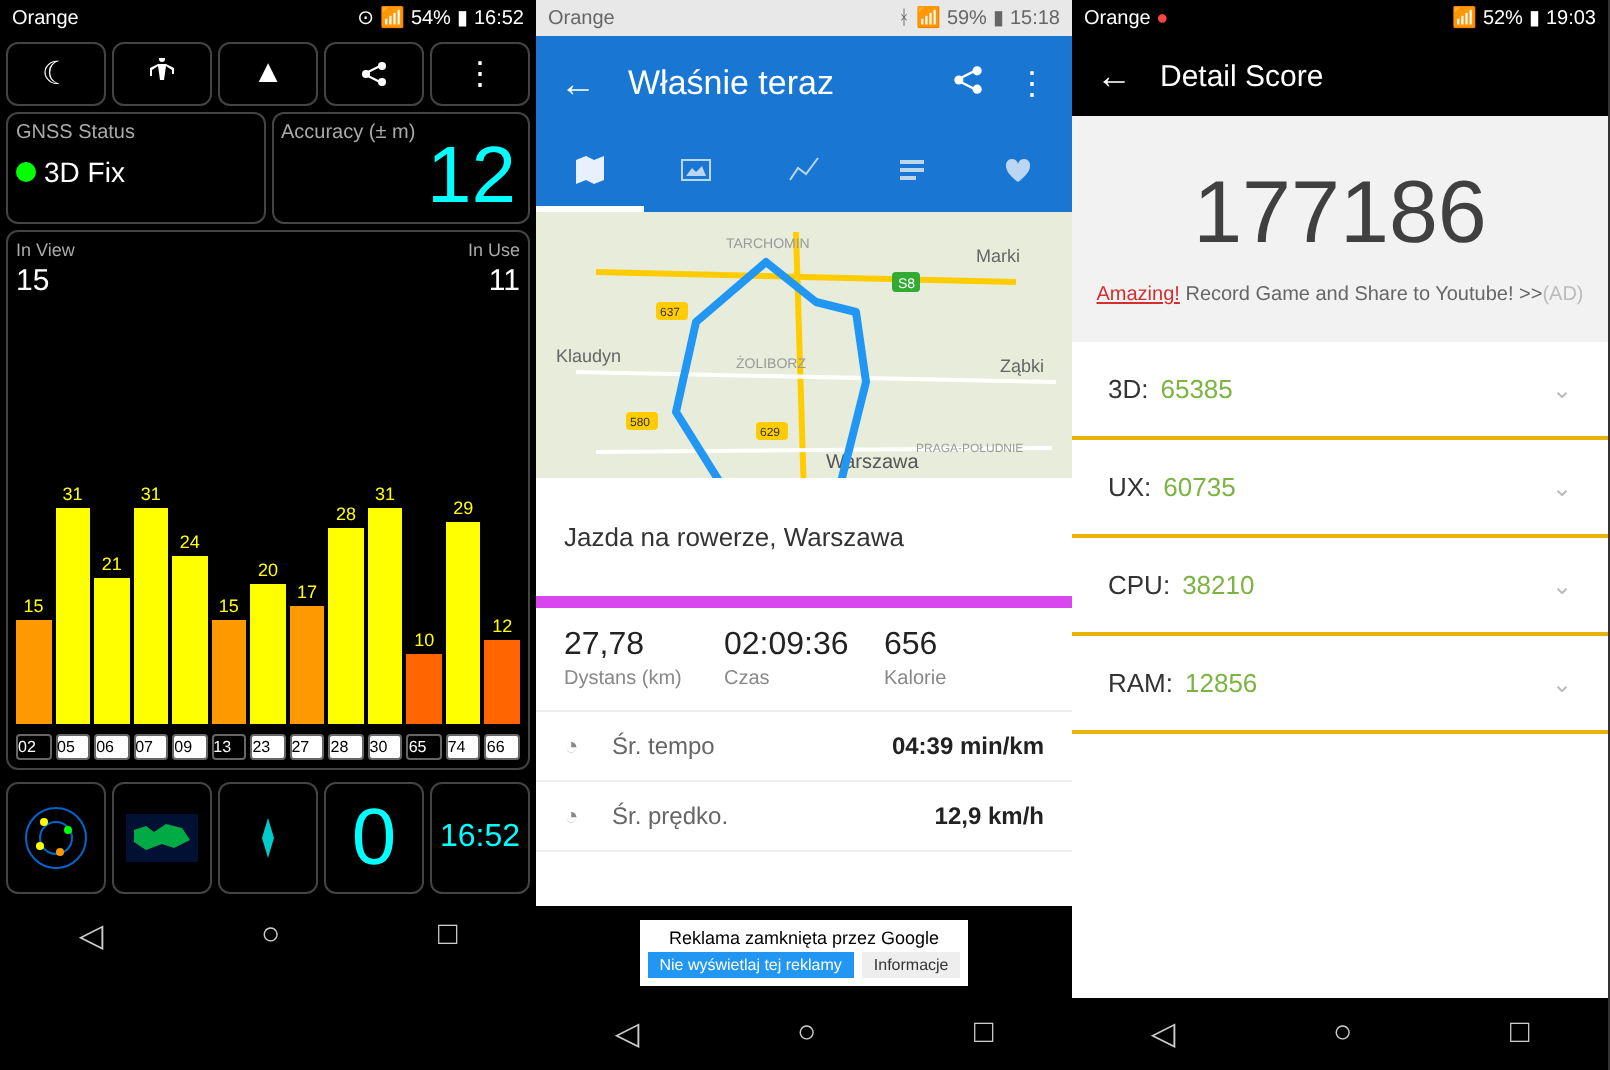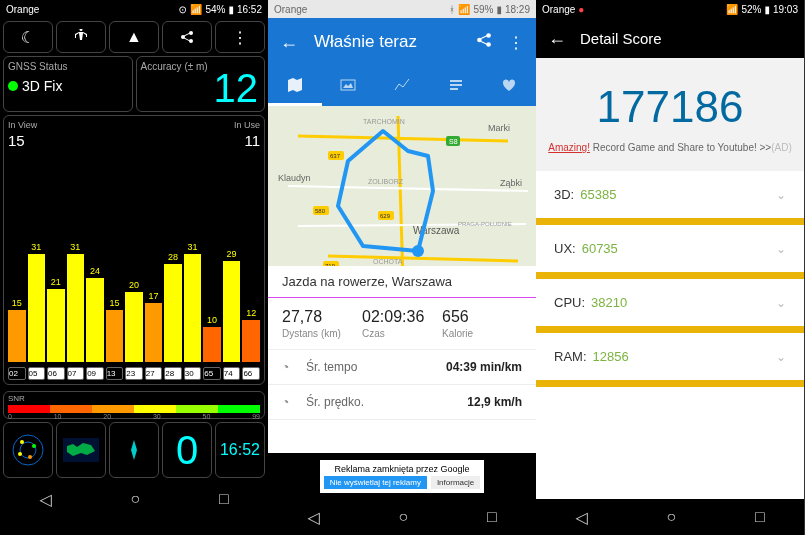--- a/index.html
+++ b/index.html
@@ -47,46 +47,46 @@
 .p1-btime{font-size:16px;color:#0ff}
 .navbar{height:36px;background:#000;display:flex;justify-content:space-around;align-items:center}
 .nav-btn{color:#fff;opacity:0.8}
 
 
 .p2-header{background:#1976d2;color:#fff;height:48px;display:flex;align-items:center;padding:0 12px;gap:16px}
 .p2-title{flex:1;font-size:17px}
 .p2-tabs{background:#1976d2;height:40px;display:flex}
 .p2-tab{flex:1;display:flex;align-items:center;justify-content:center;color:rgba(255,255,255,0.7);border-bottom:3px solid transparent}
 .p2-tab.active{color:#fff;border-bottom-color:#fff}
-.p2-map{height:160px;background:linear-gradient(#dde8d8,#e8e8d8);position:relative;overflow:hidden}
+.p2-map{height:133px;background:linear-gradient(#dde8d8,#e8e8d8);position:relative;overflow:hidden}
 .map-route{position:absolute;inset:0}
-.p2-activity{padding:8px 14px;border-bottom:1px solid #d946ef;font-size:13px;color:#333}
+.p2-activity{padding:22px 14px;border-bottom:6px solid #d946ef;font-size:13px;color:#333}
 .p2-stats{display:flex;padding:10px 14px;border-bottom:1px solid #eee}
 .p2-stat{flex:1}
 .p2-stat-v{font-size:16px;color:#222}
 .p2-stat-l{font-size:10px;color:#888;margin-top:2px}
 .p2-row2{display:flex;align-items:center;padding:10px 14px;border-bottom:1px solid #eee;font-size:12px}
 .p2-row2-icon{width:24px;color:#888}
 .p2-row2-lbl{flex:1;color:#666}
 .p2-row2-val{color:#222;font-weight:bold}
 .p2-ad{position:absolute;bottom:36px;left:0;right:0;height:46px;background:#000;display:flex;align-items:center;justify-content:center}
 .p2-ad-inner{background:#fff;padding:4px;font-size:9px;text-align:center}
 .p2-ad-btns{display:flex;gap:4px;margin-top:2px;justify-content:flex-start}
 .p2-ad-b1{background:#2196f3;color:#fff;padding:2px 6px;font-size:8px}
 .p2-ad-b2{background:#eee;color:#333;padding:2px 6px;font-size:8px}
 
 
 .p3-header{background:#000;color:#fff;height:40px;display:flex;align-items:center;padding:0 12px;gap:14px}
 .p3-title{font-size:15px}
 .p3-score-area{background:#f2f2f2;text-align:center;padding:14px 0 18px}
 .p3-device{color:#666;font-size:11px;text-decoration:underline}
-.p3-score{color:#0369a1;font-size:44px;font-weight:400;margin:10px 0}
+.p3-score{color:#404040;font-size:44px;font-weight:400;margin:10px 0}
 .p3-promo{font-size:10px;color:#666}
 .p3-promo-red{color:#d32f2f;text-decoration:underline}
-.p3-cat{display:flex;align-items:center;padding:16px 18px;border-bottom:7px solid #eab308;font-size:13px}
+.p3-cat{display:flex;align-items:center;padding:16px 18px;border-bottom:2px solid #eab308;font-size:13px}
 .p3-cat-lbl{color:#333}
 .p3-cat-val{color:#7cb342;margin-left:6px;flex:1}
 .p3-chev{color:#bbb;font-size:12px}
 .navbar3{height:36px;background:#000;display:flex;justify-content:space-around;align-items:center}
 </style>
 </head>
 <body>
 
 <div class="phone p1">
   <div class="statusbar sb1">
@@ -202,39 +202,20 @@
         <div class="prn prn-unused">13</div>
         <div class="prn prn-used">23</div>
         <div class="prn prn-used">27</div>
         <div class="prn prn-used">28</div>
         <div class="prn prn-used">30</div>
         <div class="prn prn-unused">65</div>
         <div class="prn prn-used">74</div>
         <div class="prn prn-used">66</div>
       </div>
   </div>
-  <div class="p1-card snr-card">
-    <div class="snr-lbl">SNR</div>
-    <div class="snr-bar" id="snr-bar">
-        <div class="snr-seg" style="background: rgb(255, 0, 0);"></div>
-        <div class="snr-seg" style="background: rgb(255, 102, 0);"></div>
-        <div class="snr-seg" style="background: rgb(255, 153, 0);"></div>
-        <div class="snr-seg" style="background: rgb(255, 255, 0);"></div>
-        <div class="snr-seg" style="background: rgb(153, 255, 0);"></div>
-        <div class="snr-seg" style="background: rgb(0, 255, 0);"></div>
-      </div>
-    <div class="snr-ticks" id="snr-ticks">
-        <span>0</span>
-        <span>10</span>
-        <span>20</span>
-        <span>30</span>
-        <span>50</span>
-        <span>99</span>
-      </div>
-  </div>
   <div class="p1-bottom">
     <div class="p1-bicon">
         <svg width="36" height="36">
           <circle cx="18" cy="18" r="15" stroke="#06c" fill="none"></circle>
           <circle cx="18" cy="18" r="8" stroke="#06c" fill="none"></circle>
           <circle cx="12" cy="10" r="2" fill="#ff0"></circle>
           <circle cx="24" cy="14" r="2" fill="#0f0"></circle>
           <circle cx="20" cy="25" r="2" fill="#f90"></circle>
           <circle cx="10" cy="22" r="2" fill="#ff0"></circle>
         </svg>
@@ -265,21 +246,21 @@
 </div>
 
 <div class="phone p2">
   <div class="statusbar sb2">
     <span>Orange</span>
     <div class="sb-right">
       <span>ᚼ</span>
       <span>📶</span>
       <span>59%</span>
       <span>▮</span>
-      <span>18:29</span>
+      <span>15:18</span>
     </div>
   </div>
   <div class="p2-header">
     <span style="font-size:18px">←</span>
     <span class="p2-title">Właśnie teraz</span>
     <span><svg width="16" height="16" viewBox="0 0 14 14">
           <circle cx="11" cy="3" r="2" fill="#fff"></circle>
           <circle cx="3" cy="7" r="2" fill="#fff"></circle>
           <circle cx="11" cy="11" r="2" fill="#fff"></circle>
           <path stroke="#fff" d="M4 6l6-3M4 8l6 3"></path>

